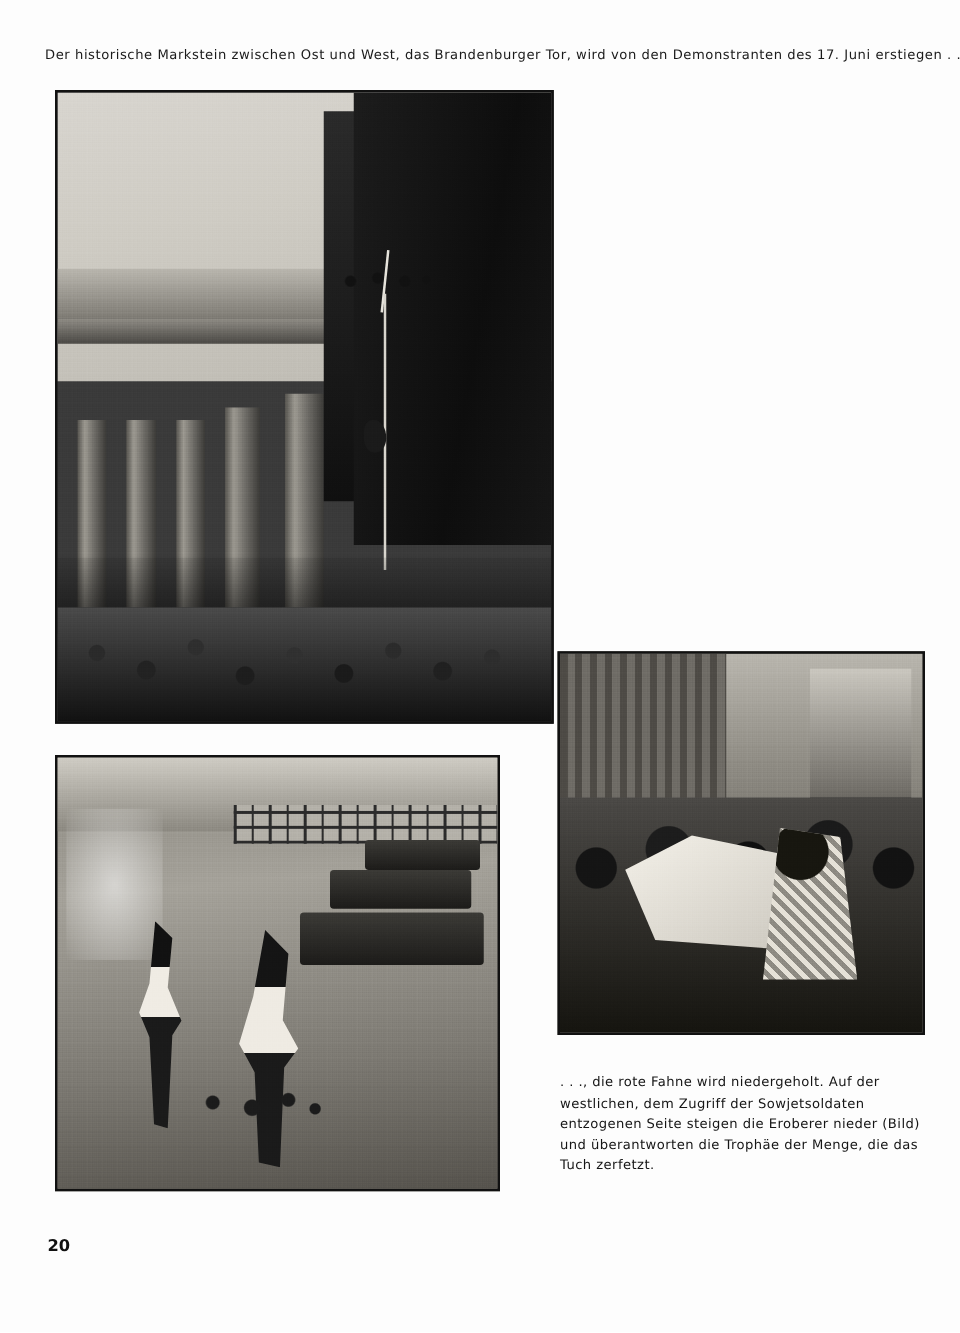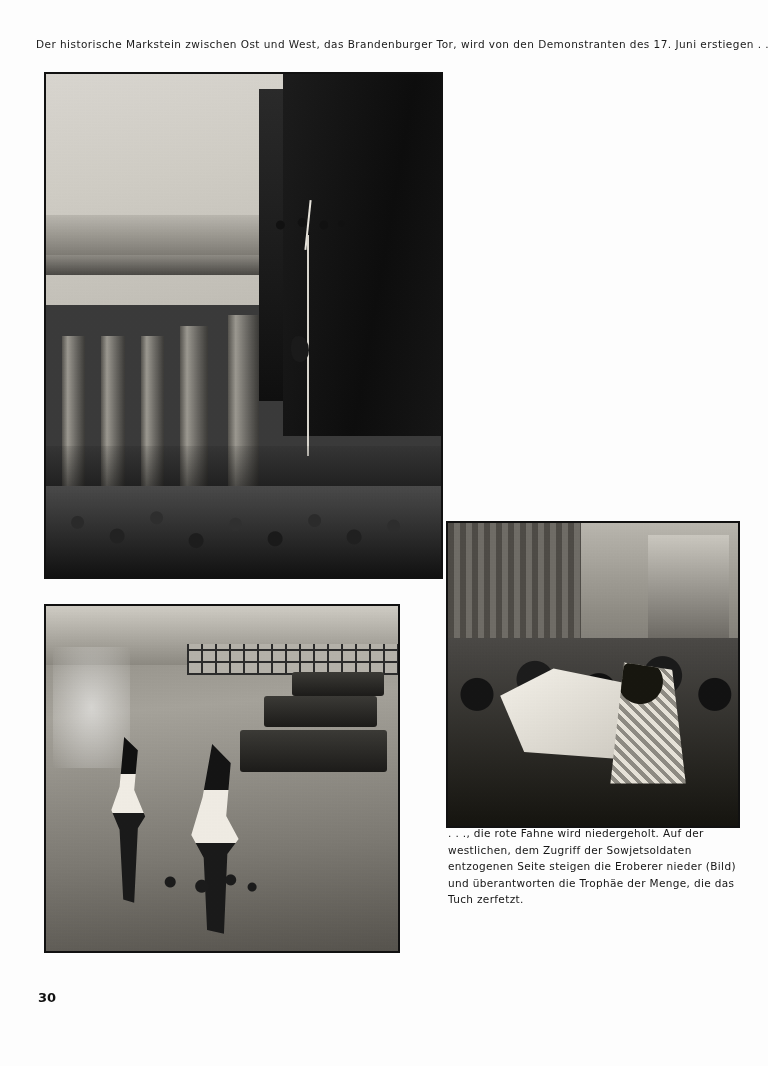--- a/index.html
+++ b/index.html
@@ -229,21 +229,21 @@
 
   
   .caption {
     position: absolute;
     font-size: 10.5px;
     line-height: 16.5px;
     letter-spacing: 0.35px;
     color: #151515;
     font-weight: 500;
   }
-  #caption-flag { left: 448px; top: 825px; width: 290px; }
+  #caption-flag { left: 448px; top: 858px; width: 290px; }
   #caption-tanks { left: 448px; top: 938px; width: 290px; font-weight: 700; }
 
   .page-number {
     position: absolute;
     left: 38px;
     top: 990px;
     font-size: 13px;
     font-weight: 700;
     color: #111;
   }
@@ -294,14 +294,14 @@
     <div class="building"></div>
     <div class="gatepiece"></div>
     <div class="crowd"></div>
     <div class="sheet"></div>
     <div class="headman"></div>
     <div class="grain"></div>
   </div>
 
   <div class="caption" id="caption-flag">. . ., die rote Fahne wird niedergeholt. Auf der westlichen, dem Zugriff der Sowjetsoldaten entzogenen Seite steigen die Eroberer nieder (Bild) und überantworten die Trophäe der Menge, die das Tuch zerfetzt.</div>
 
-  <div class="page-number">30</div>
+  <div class="page-number">20</div>
 </div>
 
 </body></html>

